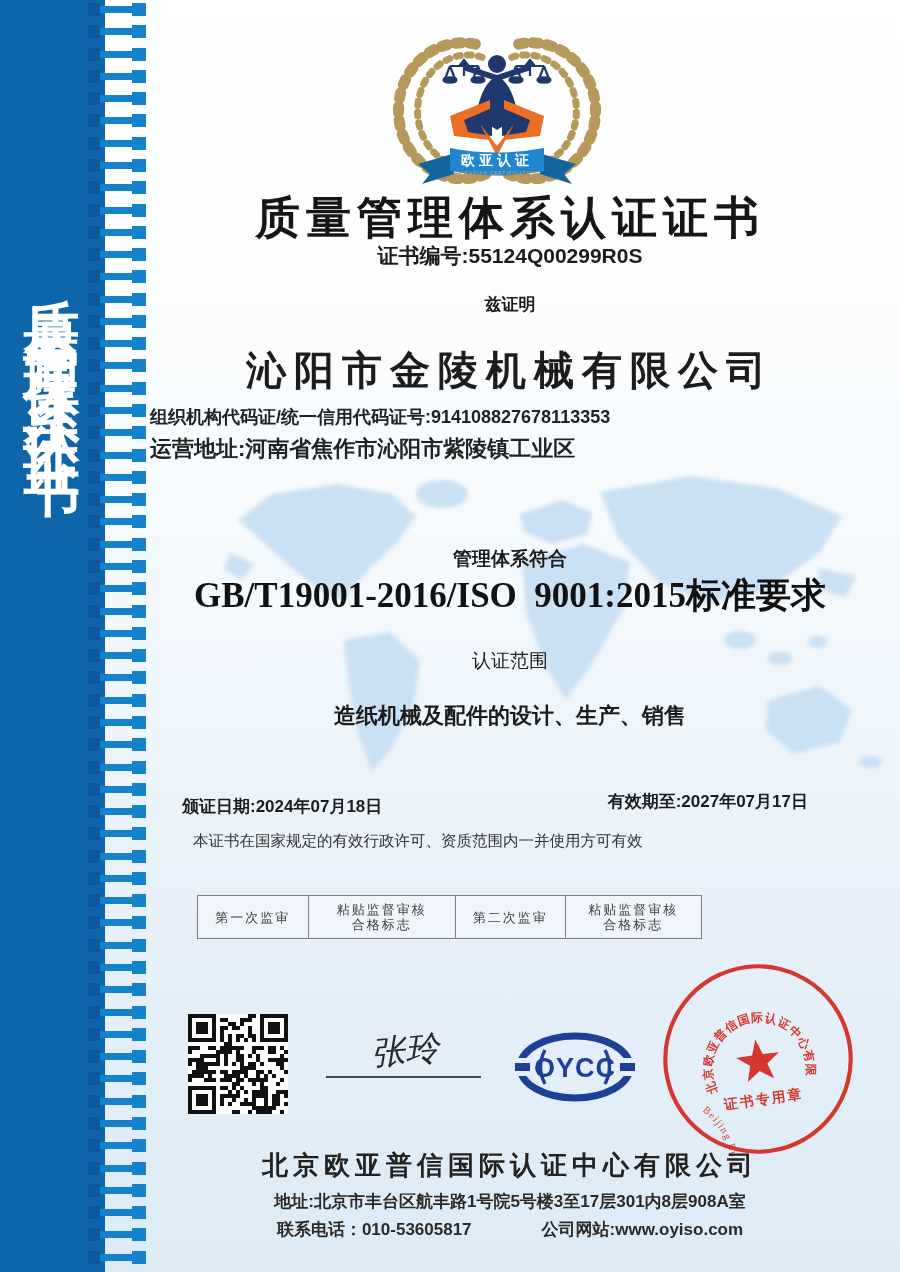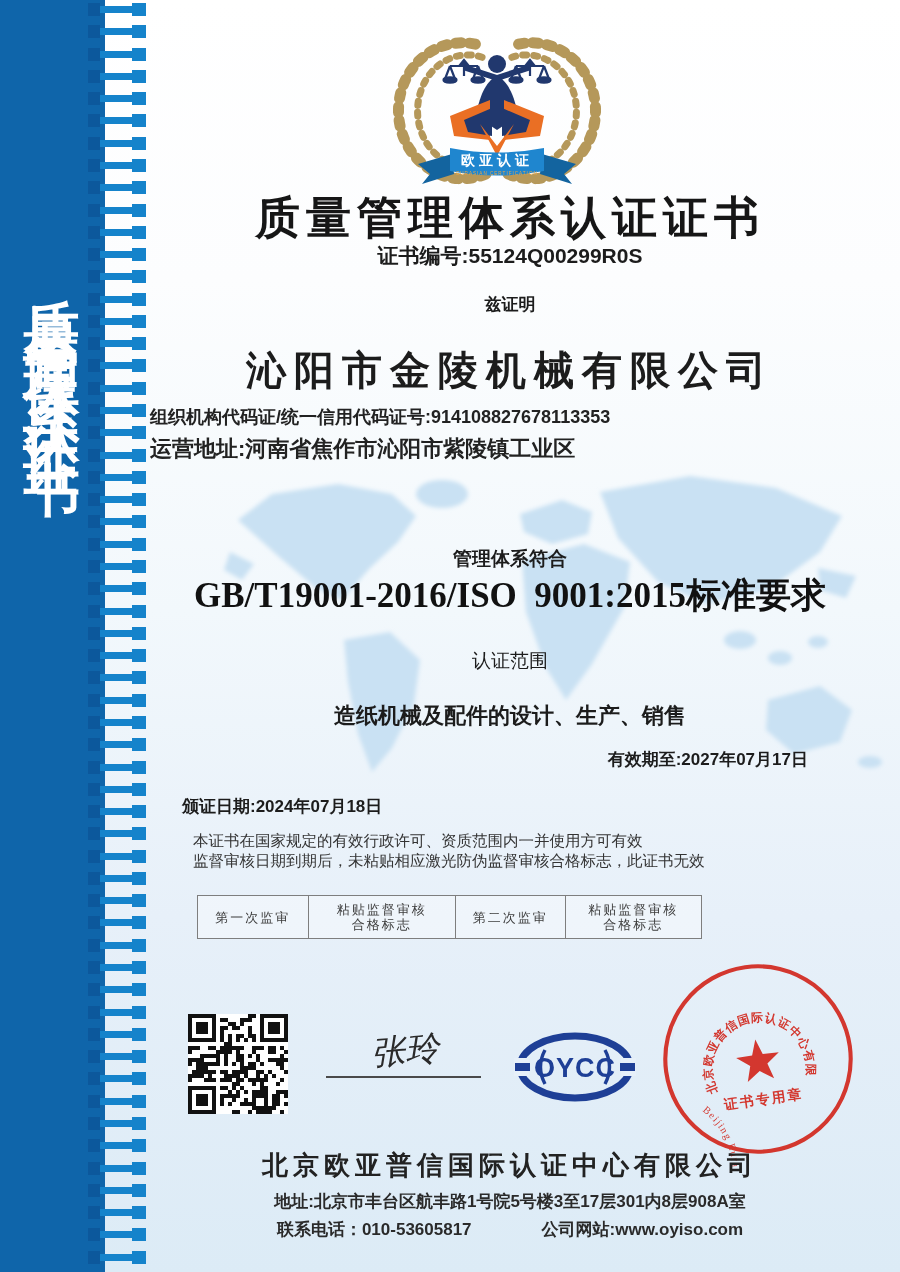--- a/index.html
+++ b/index.html
@@ -34,21 +34,21 @@
   .info-line1 { font-size:18px; font-weight:700; line-height:32px; }
   .info-line  { font-size:22px; font-weight:600; line-height:31px; }
 
   .conform-label { top:540px; font-size:19px; font-weight:700;margin-top:6px; }
   .standard-text { top:572px; font-size:35px; font-weight:700; white-space:pre;
                    font-family:"Liberation Serif","DejaVu Serif",serif; color:#111; }
   .scope-label   { top:648px; font-size:19px; font-weight:400; }
   .scope-text    { top:701px; font-size:22px; font-weight:600; }
 
   .issue-date { position:absolute; left:182px; top:795px; font-size:17px; font-weight:600; color:#1c1c1c; }
-  .valid-date { position:absolute; right:92px; top:748px; font-size:17px; font-weight:600; color:#1c1c1c; }
+  .valid-date { position:absolute; right:92px; top:790px; font-size:17px; font-weight:600; color:#1c1c1c; }
 
   .legal-block { position:absolute; left:193px; top:831px; color:#333;
                  font-family:"DejaVu Serif","Liberation Serif",serif; font-size:15.5px; line-height:20px; }
 
   .audit-table { position:absolute; left:197px; top:895px; width:505px; height:44px;
                  display:flex; border:1px solid #7e7e7e; background:rgba(255,255,255,.35);
                  font-family:"DejaVu Serif","Liberation Serif",serif; color:#3c3c3c; }
   .audit-cell { display:flex; flex-direction:column; align-items:center; justify-content:center;
                 font-size:13px; line-height:15px; letter-spacing:2px; }
   .audit-cell + .audit-cell { border-left:1px solid #7e7e7e; }
@@ -225,21 +225,20 @@
   <div class="cline conform-label">管理体系符合</div>
   <div class="cline standard-text">GB/T19001-2016/ISO  9001:2015标准要求</div>
   <div class="cline scope-label">认证范围</div>
   <div class="cline scope-text">造纸机械及配件的设计、生产、销售</div>
 
   <div class="issue-date">颁证日期:2024年07月18日</div>
   <div class="valid-date">有效期至:2027年07月17日</div>
 
   <div class="legal-block">
     <div>本证书在国家规定的有效行政许可、资质范围内一并使用方可有效</div>
-    <div>监督审核日期到期后，未粘贴相应激光防伪监督审核合格标志，此证书无效</div>
   </div>
 
   <div class="audit-table">
     <div class="audit-cell ac1">
         <span>第一次监审</span>
       </div>
     <div class="audit-cell ac2">
         <span>粘贴监督审核</span>
         <span>合格标志</span>
       </div>

